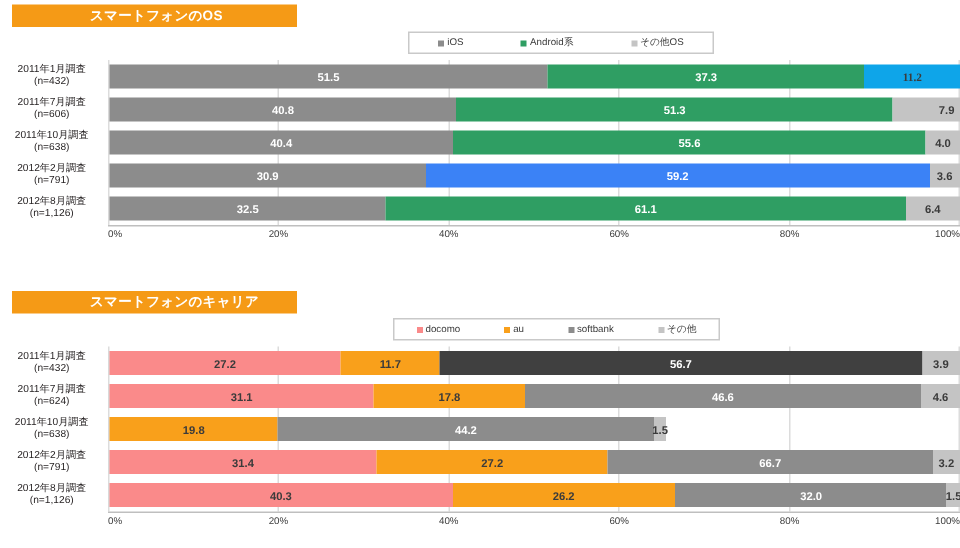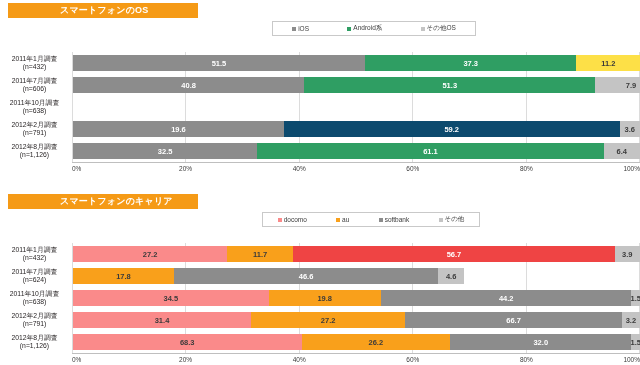--- a/index.html
+++ b/index.html
@@ -79,21 +79,21 @@
     display: inline-block;
   }
   .legend-label {
     font-size: 6.5px;
     color: #3b3b3b;
   }
 
   
   .chart {
     position: relative;
-    margin-top: 34px;
+    margin-top: 22px;
   }
   .rows {
     position: relative;
   }
   .row {
     display: flex;
     align-items: center;
     height: 22px;
   }
   .row-label {
@@ -191,39 +191,44 @@
           <i style="left: calc(40% - 0.4px);"></i>
           <i style="left: calc(60% - 0.6px);"></i>
           <i style="left: calc(80% - 0.8px);"></i>
           <i style="left: calc(100% - 1px);"></i>
         </div>
     <div class="row">
           <div class="row-label"><span>2011年1月調査</span><span class="nval">(n=432)</span></div>
           <div class="track">
             <div class="seg" style="width: 51.5%; background: rgb(140, 140, 140); color: rgb(255, 255, 255);">51.5</div>
             <div class="seg" style="width: 37.3%; background: rgb(47, 158, 99); color: rgb(255, 255, 255);">37.3</div>
-            <div class="seg" style="width: 11.2%; background: #fde047; color: rgb(59, 59, 59);">11.2</div>
+            <div class="seg" style="width: 11.2%; background: #0ea5e9; color: rgb(59, 59, 59); font-family: Liberation Serif, serif;">11.2</div>
           </div>
         </div>
         <div class="row">
           <div class="row-label"><span>2011年7月調査</span><span class="nval">(n=606)</span></div>
           <div class="track">
             <div class="seg" style="width: 40.8%; background: rgb(140, 140, 140); color: rgb(255, 255, 255);">40.8</div>
             <div class="seg" style="width: 51.3%; background: rgb(47, 158, 99); color: rgb(255, 255, 255);">51.3</div>
             <div class="seg" style="width: 7.9%; background: rgb(196, 196, 196); color: rgb(59, 59, 59); padding-left: 27px;">7.9</div>
           </div>
         </div>
         <div class="row">
           <div class="row-label"><span>2011年10月調査</span><span class="nval">(n=638)</span></div>
+          <div class="track">
+            <div class="seg" style="width: 40.4%; background: rgb(140, 140, 140); color: rgb(255, 255, 255);">40.4</div>
+            <div class="seg" style="width: 55.6%; background: rgb(47, 158, 99); color: rgb(255, 255, 255);">55.6</div>
+            <div class="seg" style="width: 4%; background: rgb(196, 196, 196); color: rgb(59, 59, 59);">4.0</div>
+          </div>
         </div>
         <div class="row">
           <div class="row-label"><span>2012年2月調査</span><span class="nval">(n=791)</span></div>
           <div class="track">
-            <div class="seg" style="width: 37.2%; background: rgb(140, 140, 140); color: rgb(255, 255, 255);">19.6</div>
-            <div class="seg" style="width: 59.2%; background: #0c4a6e; color: rgb(255, 255, 255);">59.2</div>
+            <div class="seg" style="width: 37.2%; background: rgb(140, 140, 140); color: rgb(255, 255, 255);">30.9</div>
+            <div class="seg" style="width: 59.2%; background: #3b82f6; color: rgb(255, 255, 255);">59.2</div>
             <div class="seg" style="width: 3.6%; background: rgb(196, 196, 196); color: rgb(59, 59, 59);">3.6</div>
           </div>
         </div>
         <div class="row">
           <div class="row-label"><span>2012年8月調査</span><span class="nval">(n=1,126)</span></div>
           <div class="track">
             <div class="seg" style="width: 32.5%; background: rgb(140, 140, 140); color: rgb(255, 255, 255);">32.5</div>
             <div class="seg" style="width: 61.1%; background: rgb(47, 158, 99); color: rgb(255, 255, 255);">61.1</div>
             <div class="seg" style="width: 6.4%; background: rgb(196, 196, 196); color: rgb(59, 59, 59);">6.4</div>
           </div>
@@ -272,54 +277,54 @@
           <i style="left: calc(40% - 0.4px);"></i>
           <i style="left: calc(60% - 0.6px);"></i>
           <i style="left: calc(80% - 0.8px);"></i>
           <i style="left: calc(100% - 1px);"></i>
         </div>
     <div class="row">
           <div class="row-label"><span>2011年1月調査</span><span class="nval">(n=432)</span></div>
           <div class="track">
             <div class="seg" style="width: 27.2%; background: rgb(250, 138, 138); color: rgb(59, 59, 59);">27.2</div>
             <div class="seg" style="width: 11.7%; background: rgb(249, 160, 27); color: rgb(59, 59, 59);">11.7</div>
-            <div class="seg" style="width: 56.7%; background: #ef4444; color: rgb(255, 255, 255);">56.7</div>
+            <div class="seg" style="width: 56.7%; background: #404040; color: rgb(255, 255, 255);">56.7</div>
             <div class="seg" style="width: 4.5%; background: rgb(196, 196, 196); color: rgb(59, 59, 59);">3.9</div>
           </div>
         </div>
         <div class="row">
           <div class="row-label"><span>2011年7月調査</span><span class="nval">(n=624)</span></div>
           <div class="track">
+            <div class="seg" style="width: 31.1%; background: rgb(250, 138, 138); color: rgb(59, 59, 59);">31.1</div>
             <div class="seg" style="width: 17.8%; background: rgb(249, 160, 27); color: rgb(59, 59, 59);">17.8</div>
             <div class="seg" style="width: 46.6%; background: rgb(140, 140, 140); color: rgb(255, 255, 255);">46.6</div>
             <div class="seg" style="width: 4.6%; background: rgb(196, 196, 196); color: rgb(59, 59, 59);">4.6</div>
           </div>
         </div>
         <div class="row">
           <div class="row-label"><span>2011年10月調査</span><span class="nval">(n=638)</span></div>
           <div class="track">
-            <div class="seg" style="width: 34.5%; background: rgb(250, 138, 138); color: rgb(59, 59, 59);">34.5</div>
             <div class="seg" style="width: 19.8%; background: rgb(249, 160, 27); color: rgb(59, 59, 59);">19.8</div>
             <div class="seg" style="width: 44.2%; background: rgb(140, 140, 140); color: rgb(255, 255, 255);">44.2</div>
             <div class="seg" style="width: 1.5%; background: rgb(196, 196, 196); color: rgb(59, 59, 59);">1.5</div>
           </div>
         </div>
         <div class="row">
           <div class="row-label"><span>2012年2月調査</span><span class="nval">(n=791)</span></div>
           <div class="track">
             <div class="seg" style="width: 31.4%; background: rgb(250, 138, 138); color: rgb(59, 59, 59);">31.4</div>
             <div class="seg" style="width: 27.2%; background: rgb(249, 160, 27); color: rgb(59, 59, 59);">27.2</div>
             <div class="seg" style="width: 38.2%; background: rgb(140, 140, 140); color: rgb(255, 255, 255);">66.7</div>
             <div class="seg" style="width: 3.2%; background: rgb(196, 196, 196); color: rgb(59, 59, 59);">3.2</div>
           </div>
         </div>
         <div class="row">
           <div class="row-label"><span>2012年8月調査</span><span class="nval">(n=1,126)</span></div>
           <div class="track">
-            <div class="seg" style="width: 40.3%; background: rgb(250, 138, 138); color: rgb(59, 59, 59);">68.3</div>
+            <div class="seg" style="width: 40.3%; background: rgb(250, 138, 138); color: rgb(59, 59, 59);">40.3</div>
             <div class="seg" style="width: 26.2%; background: rgb(249, 160, 27); color: rgb(59, 59, 59);">26.2</div>
             <div class="seg" style="width: 32%; background: rgb(140, 140, 140); color: rgb(255, 255, 255);">32.0</div>
             <div class="seg" style="width: 1.5%; background: rgb(196, 196, 196); color: rgb(59, 59, 59);">1.5</div>
           </div>
         </div>
       </div>
     <div class="axis">
         <span style="left: 0%; transform: translateX(0px);">0%</span>
         <span style="left: 20%;">20%</span>
         <span style="left: 40%;">40%</span>

